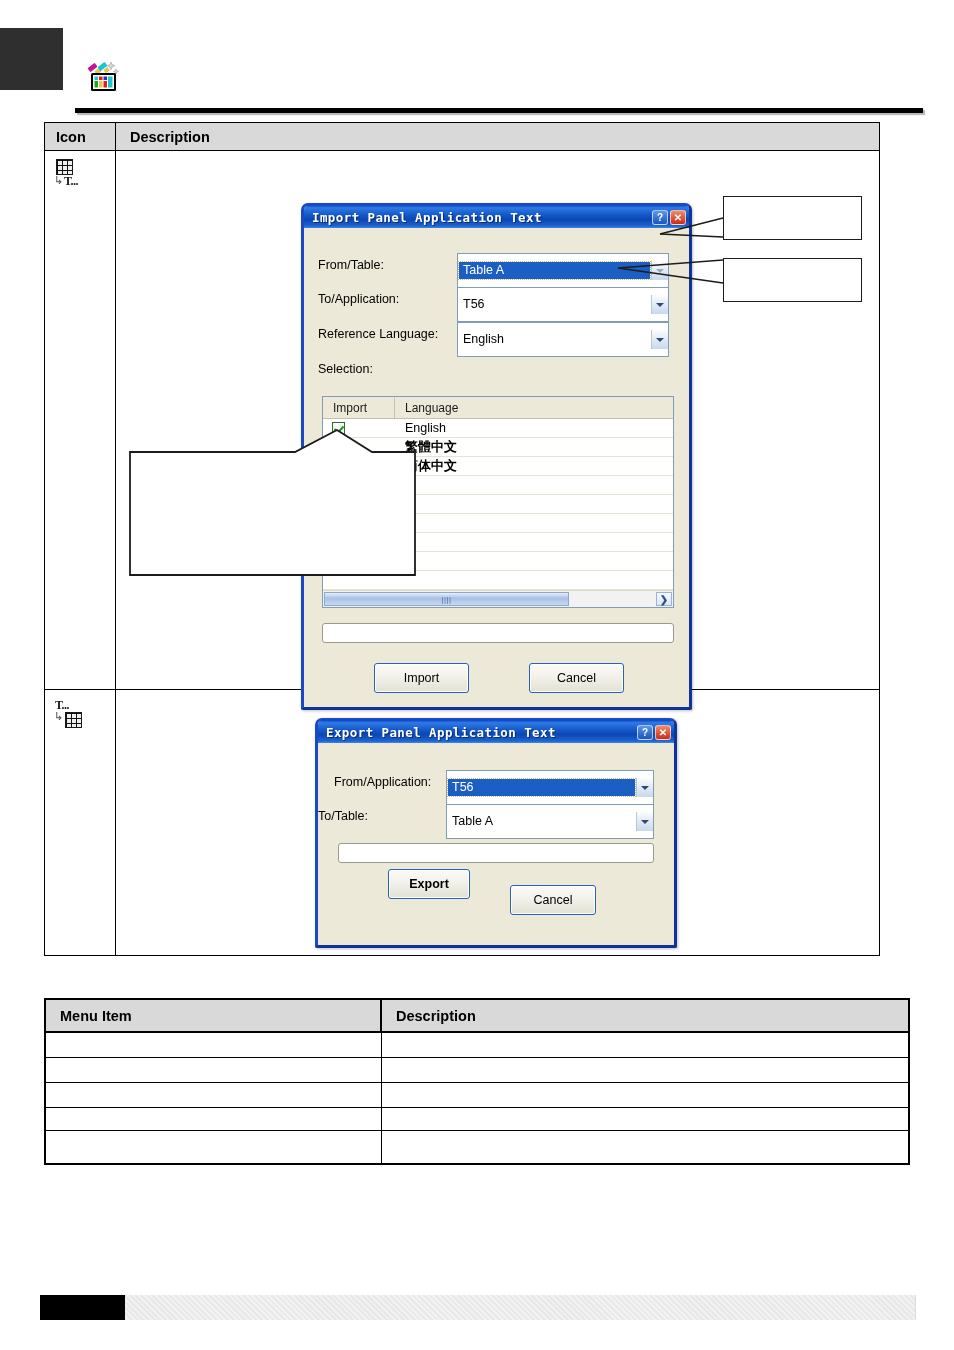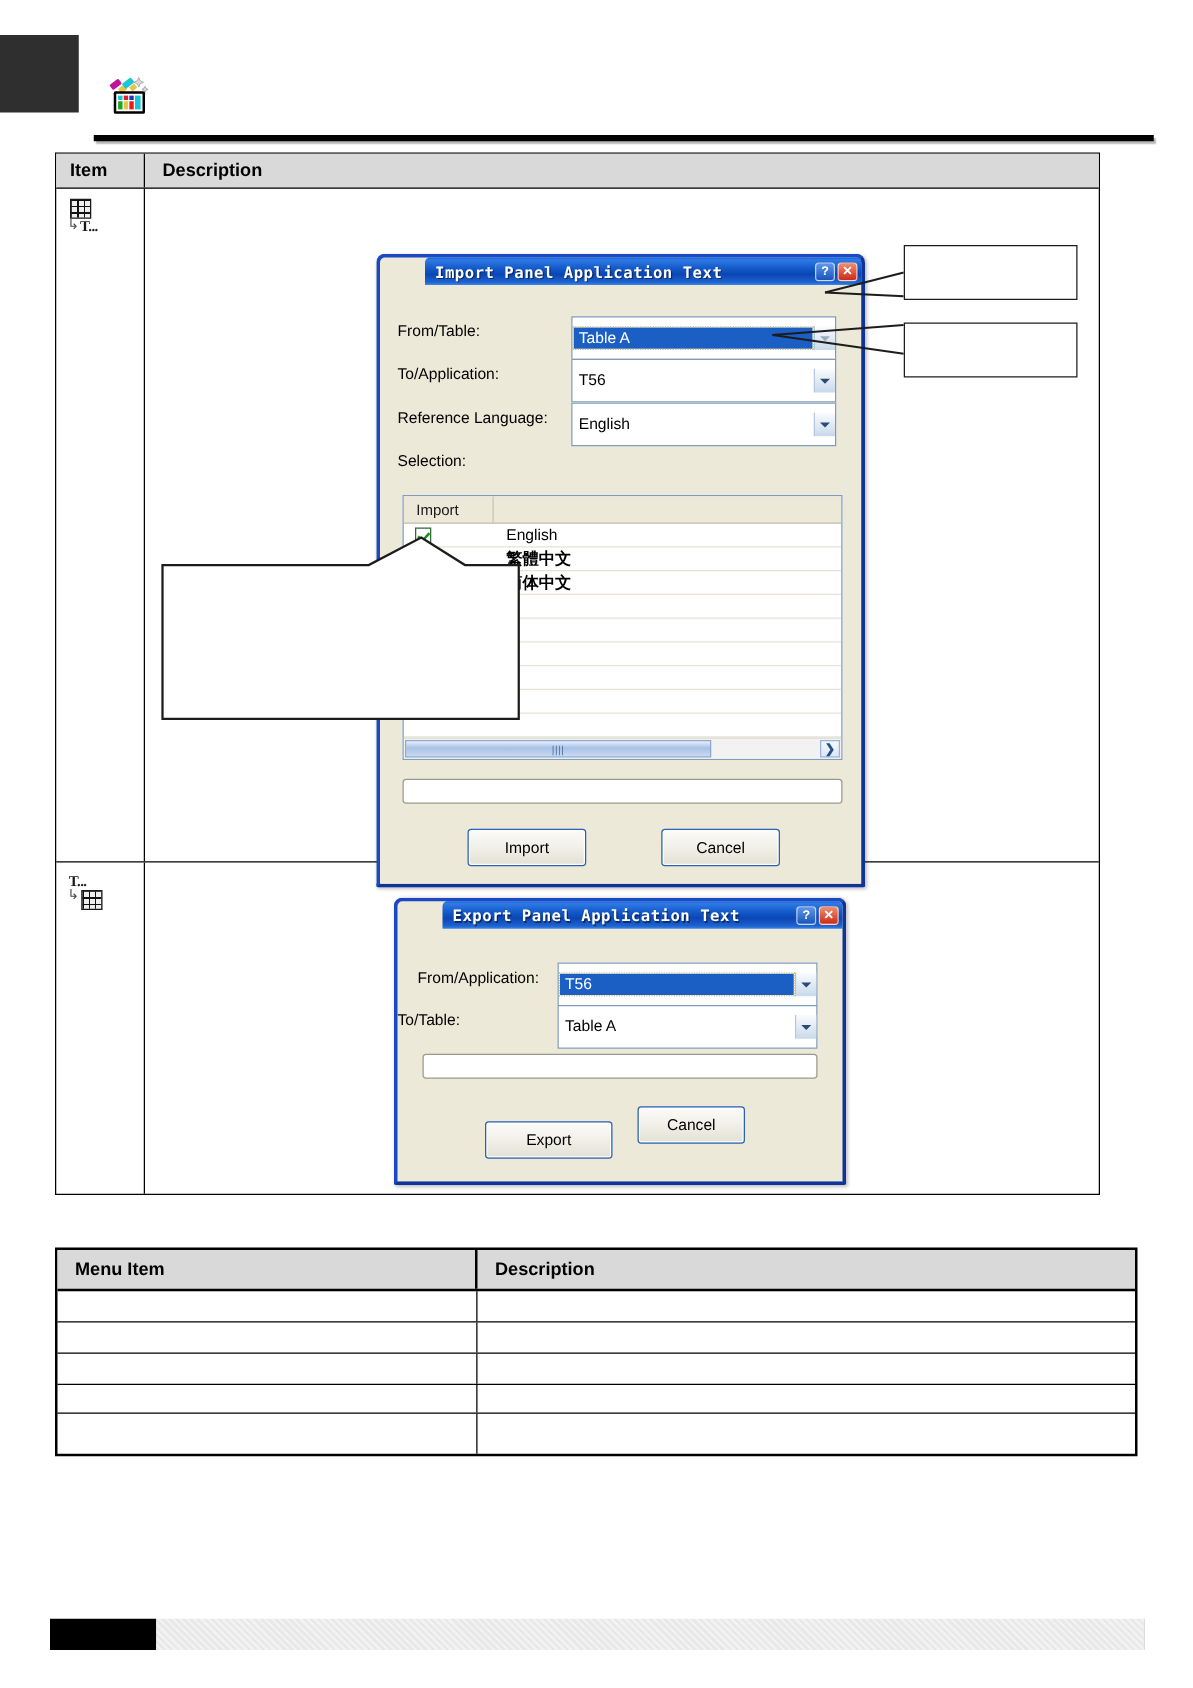--- a/index.html
+++ b/index.html
@@ -139,21 +139,20 @@
   .xp-titlebar {
     height: 22px;
     background: linear-gradient(to bottom,
         #0a5fd4 0%, #2f7ae5 8%, #1257c7 42%,
         #0b46b4 62%, #1e63d0 90%, #3c87e8 100%);
     border-radius: 4px 4px 0 0;
     display: flex;
     align-items: center;
     padding: 0 3px 0 8px;
     position: relative;
-    margin-left: 36px;
   }
   .xp-title-text {
     color: #ffffff;
     font-family: "DejaVu Sans Mono", monospace;
     font-weight: bold;
     font-size: 12.5px;
     letter-spacing: 0.4px;
     text-shadow: 1px 1px 0px rgba(0,0,0,0.45);
     white-space: nowrap;
     flex: 1;
@@ -448,21 +447,21 @@
         <rect x="13" y="22" width="3.5" height="6.5" fill="#e8c54a"></rect>
         <rect x="17.5" y="22" width="3.5" height="6.5" fill="#e02020"></rect>
       </g>
     </svg>
   </div>
   <div class="hdr-rule"></div>
 </div>
 
 <div id="icon-table">
   <div class="tbl-head">
-    <div class="cell-icon">Item</div>
+    <div class="cell-icon">Icon</div>
     <div class="cell-desc">Description</div>
   </div>
 
   <div class="tbl-row row-import">
     <div class="cell-icon">
       <div class="glyph-stack gs-tt">
         <div class="glyph-grid"></div>
         <div class="glyph-arrow">↳</div>
         <div class="glyph-T">T...</div>
       </div>
@@ -503,20 +502,21 @@
             <span class="combo-arrow"></span>
           </div>
 
           <div class="fld-row" style="left:14px; top:134px;">
             <span class="fld-label">Selection:</span>
           </div>
 
           <div class="xp-listbox" style="left:18px; top:168px; width:352px; height:212px;">
             <div class="lst-header">
               <div class="lh lh-import">Import</div>
+              <div class="lh lh-lang">Language</div>
             </div>
 
             <div class="lst-row">
               <div class="c-chk">
                 <span class="xp-check"></span>
               </div>
               <div class="c-lang">English</div>
             </div>
             <div class="lst-row">
               <div class="c-chk">
@@ -587,21 +587,21 @@
           <div class="fld-row" style="left:0; top:66px;">
             <span class="fld-label">To/Table:</span>
           </div>
           <div class="xp-combo" style="left:128px; top:61px; width:208px;">
             <span class="combo-text">Table  A</span>
             <span class="combo-arrow"></span>
           </div>
 
           <div class="xp-barfield" style="left:20px; top:100px; width:316px; height:20px;"></div>
 
-          <div class="xp-button" style="left:70px; top:154px; width:102px; height:30px;">Export</div>
+          <div class="xp-button" style="left:70px; top:126px; width:82px; height:30px;font-weight:bold;">Export</div>
           <div class="xp-button" style="left:192px; top:142px; width:86px; height:30px;">Cancel</div>
         </div>
       </div>
 
     </div>
   </div>
 </div>
 
 <svg class="callout-poly" style="left:0; top:0;" width="954" height="1350" viewBox="0 0 954 1350" fill="none">
 

